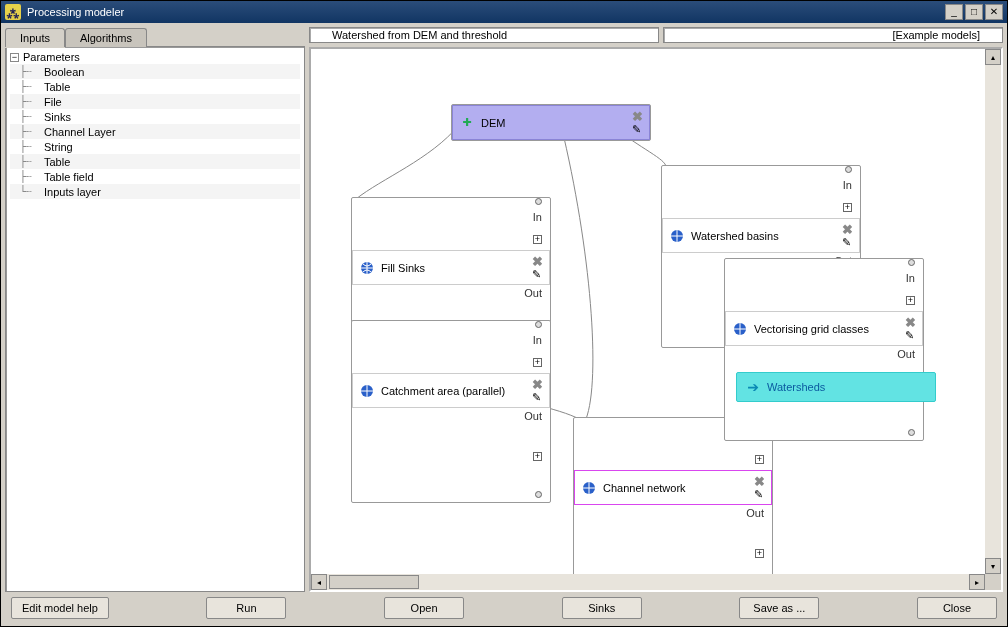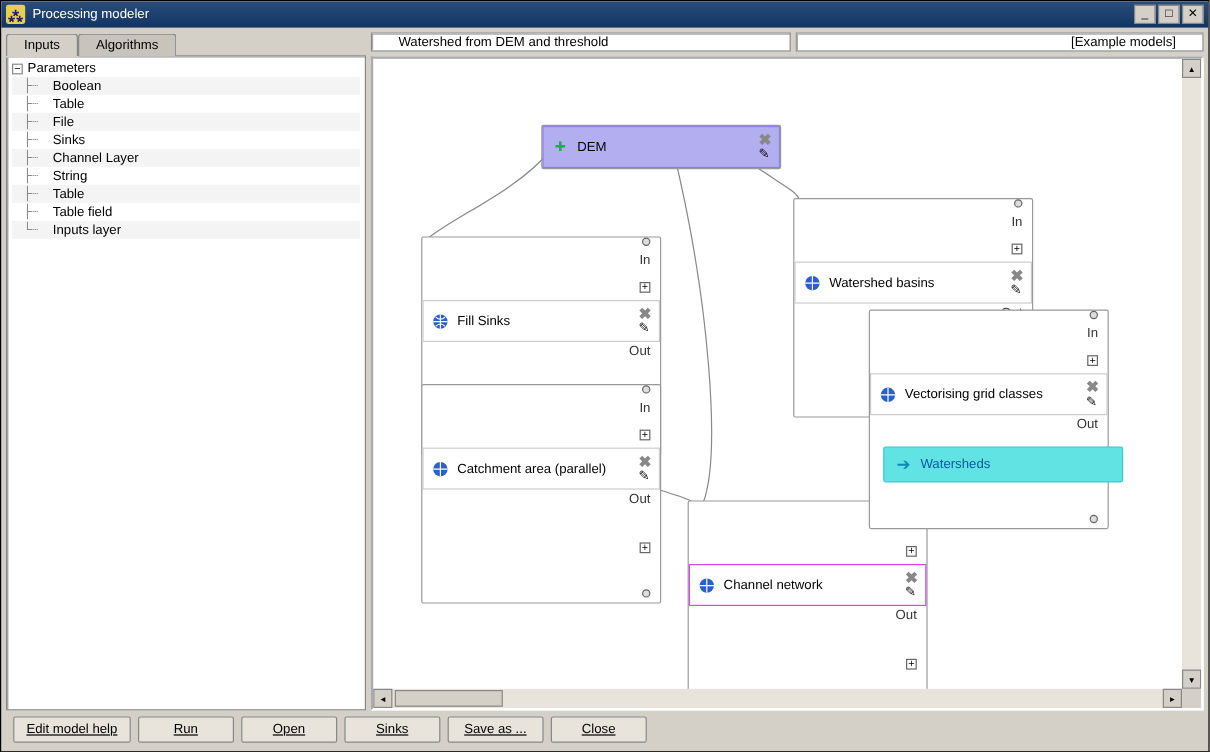--- a/index.html
+++ b/index.html
@@ -49,21 +49,21 @@
   .port-row.in { justify-content:flex-start; position:relative; top:-2px; }
   .port-row.out { justify-content:flex-start; padding-left:48px; gap:30px; }
   .port-dot { width:7px; height:7px; border:1px solid #666; border-radius:50%; background:#ddd; }
   .port-plus { width:9px; height:9px; border:1px solid #666; display:flex; align-items:center; justify-content:center; font-size:9px; line-height:1; background:#fff; }
   .port-label { color:#333; }
   .node-input .node-head { background:#b3aef0; border:1px solid #8a84d6; }
   .node-output { background:#62e3e3; border:1px solid #3cc; }
   .node-output .node-head { padding:6px 8px; }
   .node-output .node-title { color:#0b5aa0; }
   
-  .footer { height:28px; display:flex; justify-content:flex-start; align-items:center; gap:6px; padding:0 6px;text-decoration:underline; }
+  .footer { height:28px; display:flex; justify-content:space-between; align-items:center; gap:6px; padding:0 6px; }
   .btn { min-width:80px; height:22px; background:#e8e4dc; border:1px solid #888; border-radius:2px; display:flex; align-items:center; justify-content:center; padding:0 10px; }
   svg.connector { position:absolute; inset:0; width:100%; height:100%; pointer-events:none; }
 </style>
 </head>
 <body>
 
 <div class="titlebar">
   <div class="app-icon">⁂</div>
   <div class="title-text">Processing modeler</div>
   <div class="winbtn">_</div>

